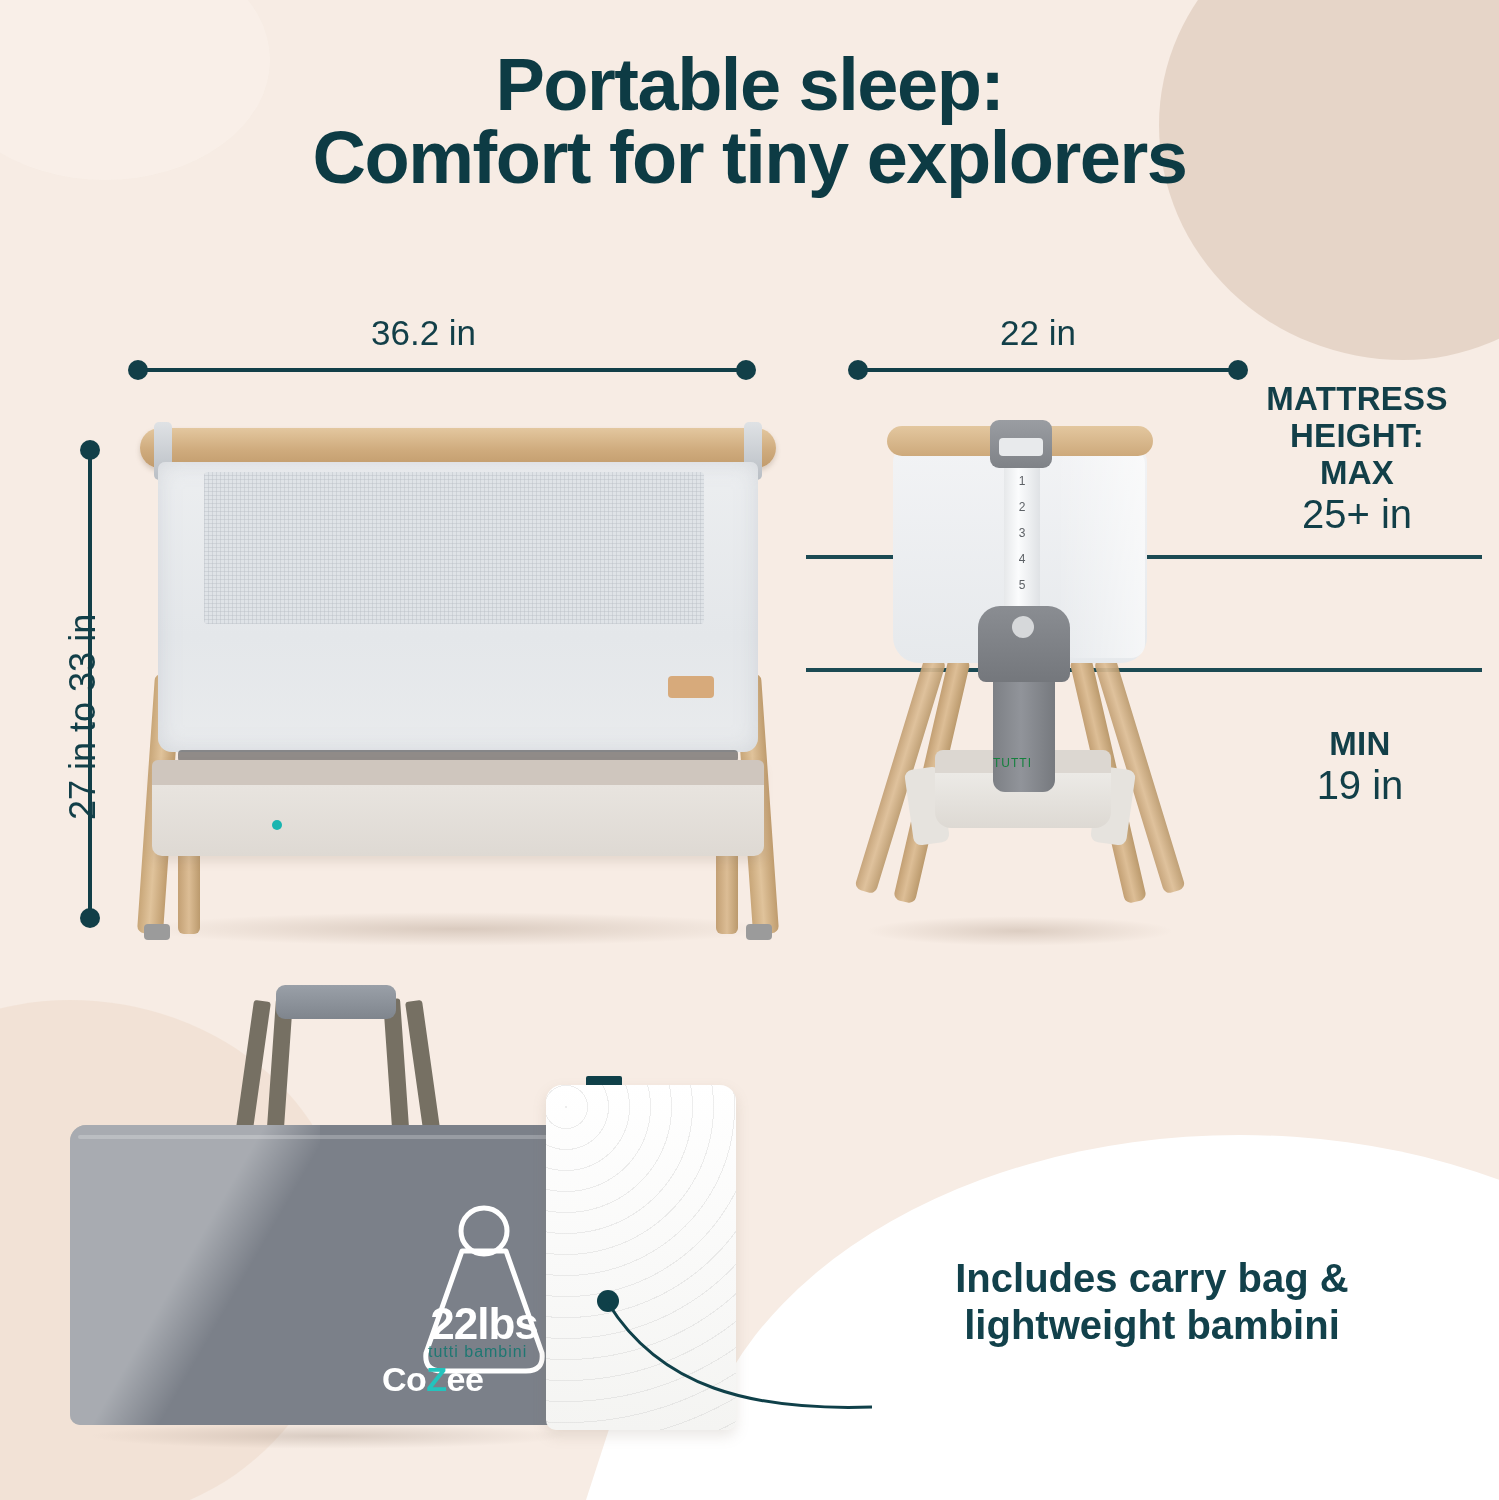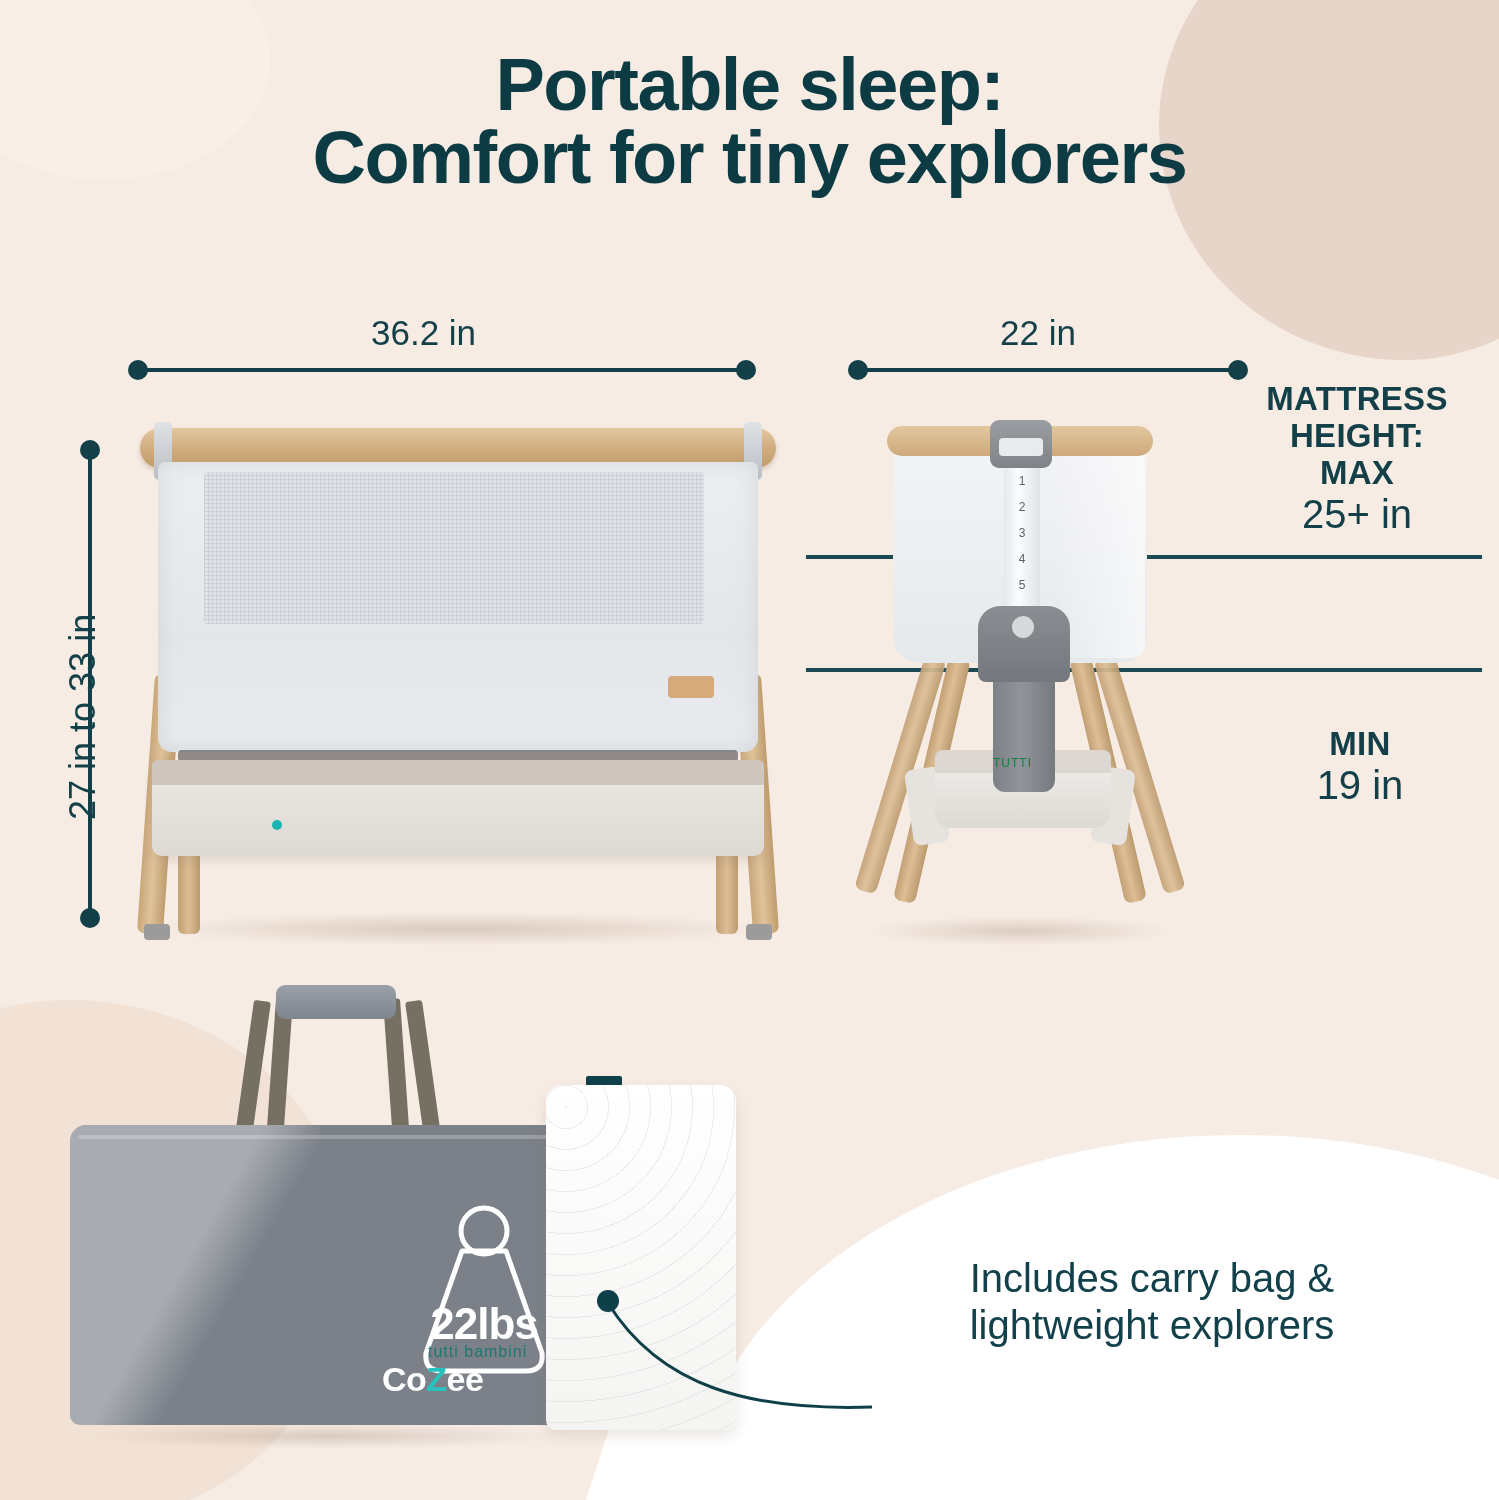--- a/index.html
+++ b/index.html
@@ -310,21 +310,21 @@
   }
   .leader-svg { position:absolute; left:600px; top:1295px; width:280px; height:140px; }
 
   
   .travel { position:absolute; left:862px; top:1255px; width:580px; text-align:center; }
   .travel h3 {
     color:#0d3b44; font-weight:700; font-size:52px; letter-spacing:-1px;
     line-height:1.05; margin-bottom:8px;
   }
   .travel p {
-    color:#12414b; font-weight:400; font-size:40px; line-height:1.18;
+    color:#12414b; font-weight:700; font-size:40px; line-height:1.18;
   }
 </style>
 </head>
 <body>
 
 <div id="stage">
 
   <div class="bg-soft-tl"></div>
   <div class="bg-blob-tr"></div>
   <div class="bg-blob-bl"></div>
@@ -458,17 +458,17 @@
   <div class="mattress-tag"></div>
   <div class="mattress"></div>
   <div class="leader-dot"></div>
   <svg class="leader-svg" viewBox="0 0 280 140">
     <path d="M8 8 C 60 92, 150 116, 272 112" fill="none" stroke="#0f4049" stroke-width="3"></path>
   </svg>
 
   <div class="travel">
     <p>
       <span>Includes carry bag &amp;</span><br>
-      <span>lightweight explorers</span>
+      <span>lightweight bambini</span>
     </p>
   </div>
 
 </div>
 
 </body></html>

